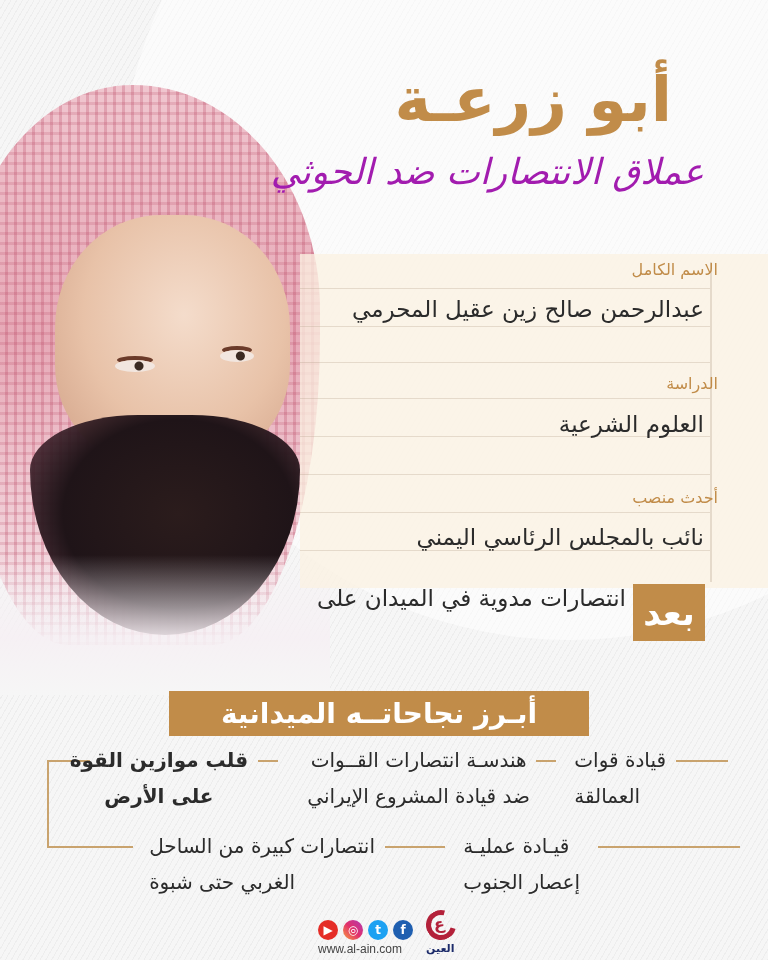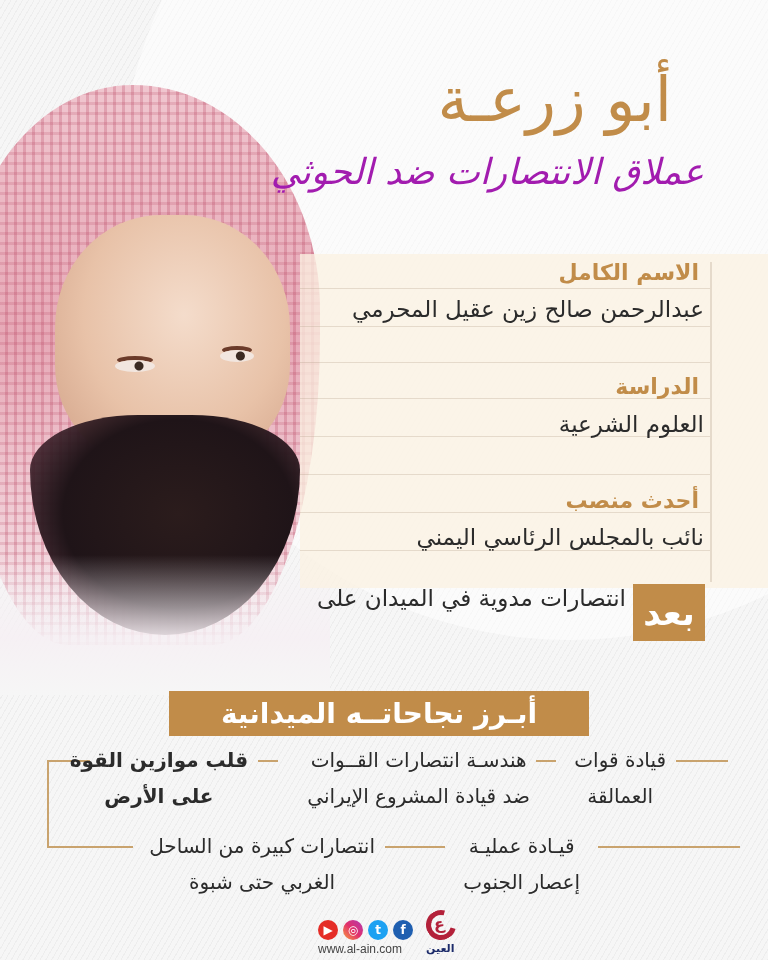--- a/index.html
+++ b/index.html
@@ -48,21 +48,21 @@
       background: radial-gradient(ellipse at 55% 45%, #2b1c1c 0%, #1f1418 55%, rgba(60,30,40,0.85) 80%, rgba(246,230,236,0) 100%);
     }
     .portrait .fade {
       position: absolute; left: 0; top: 470px; width: 330px; height: 140px;
       background: linear-gradient(180deg, rgba(246,240,244,0) 0%, rgba(246,240,244,0.9) 60%, #f6f6f6 100%);
     }
 
     
     .title {
       position: absolute; right: 96px; top: 66px;
-      font-size: 62px; font-weight: normal; color: #c18c49;
+      font-size: 62px; font-weight: bold; color: #c18c49;
       direction: rtl; letter-spacing: 2px; line-height: 1.1;
     }
     .subtitle {
       position: absolute; right: 64px; top: 150px;
       font-size: 36px; color: #a21caf; direction: rtl; line-height: 1.2; font-style: italic;
     }
 
     
     .info-panel {
       position: absolute; left: 300px; top: 254px; width: 468px; height: 334px;
@@ -70,22 +70,22 @@
     }
     .info-rule {
       position: absolute; left: 300px; width: 410px; height: 1px;
       background: rgba(190,170,150,0.35);
     }
     .info-vline {
       position: absolute; left: 710px; top: 262px; width: 2px; height: 320px;
       background: rgba(190,170,150,0.35);
     }
     .info-label {
-      position: absolute; right: 69px; direction: rtl;
-      font-size: 22px; font-weight: bold; color: #c18c49;
+      position: absolute; right: 50px; direction: rtl;
+      font-size: 16px; font-weight: normal; color: #c18c49;
     }
     .info-value {
       position: absolute; right: 64px; direction: rtl;
       font-size: 23px; color: #2b2b2b;
     }
 
     
     .after-badge {
       position: absolute; left: 633px; top: 584px; width: 72px; height: 57px;
       background: #c18c49; color: #fff; font-size: 34px; font-weight: bold;
@@ -100,21 +100,21 @@
     .banner {
       position: absolute; left: 169px; top: 691px; width: 420px; height: 45px;
       background: #c18c49; color: #fff; font-size: 28px; font-weight: bold;
       display: flex; align-items: center; justify-content: center; direction: rtl;
     }
 
     .gold-line { position: absolute; height: 2px; background: #c9a36e; }
     .gold-vline { position: absolute; width: 2px; background: #c9a36e; }
 
     .ach {
-      position: absolute; direction: rtl; text-align: center;
+      position: absolute; direction: rtl; text-align: left;
       font-size: 20px; line-height: 36px; color: #2b2b2b; white-space: nowrap;
     }
 
     
     .footer {
       position: absolute; left: 318px; top: 910px; width: 150px; height: 46px;
     }
     .social { position: absolute; top: 10px; width: 20px; height: 20px; border-radius: 50%;
       color: #fff; font-size: 12px; font-weight: bold; display: flex; align-items: center; justify-content: center; }
     .social.yt { left: 0; background: #e52d27; }

